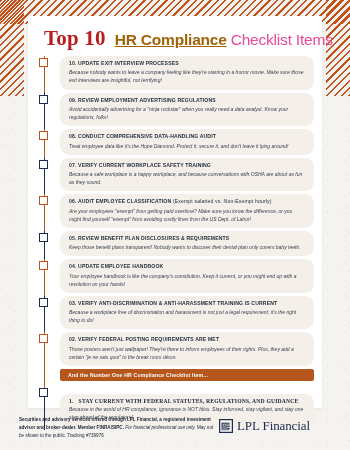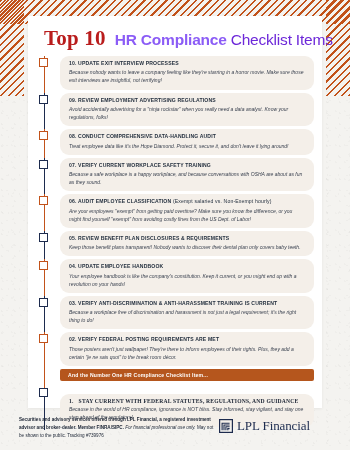--- a/index.html
+++ b/index.html
@@ -67,28 +67,29 @@
     font-family: "Liberation Serif", serif;
     font-weight: bold;
     font-size: 21px;
     color: #b91c1c;
     letter-spacing: .2px;
   }
   #title-hr {
     font-family: "Liberation Sans", sans-serif;
     font-weight: bold;
     font-size: 15.5px;
-    color: #8b5cf6;
+    color: #a16207;
     margin-left: 9px;
     letter-spacing: -.2px;
+    text-decoration: underline;
   }
   #title-checklist {
     font-family: "Liberation Sans", sans-serif;
     font-size: 15.5px;
-    color: #6d28d9;
+    color: #ec4899;
     margin-left: 4px;
     letter-spacing: -.2px;
   }
 
   
   #list {
     position: absolute;
     left: 0;
     top: 40px;
     width: 294px;

